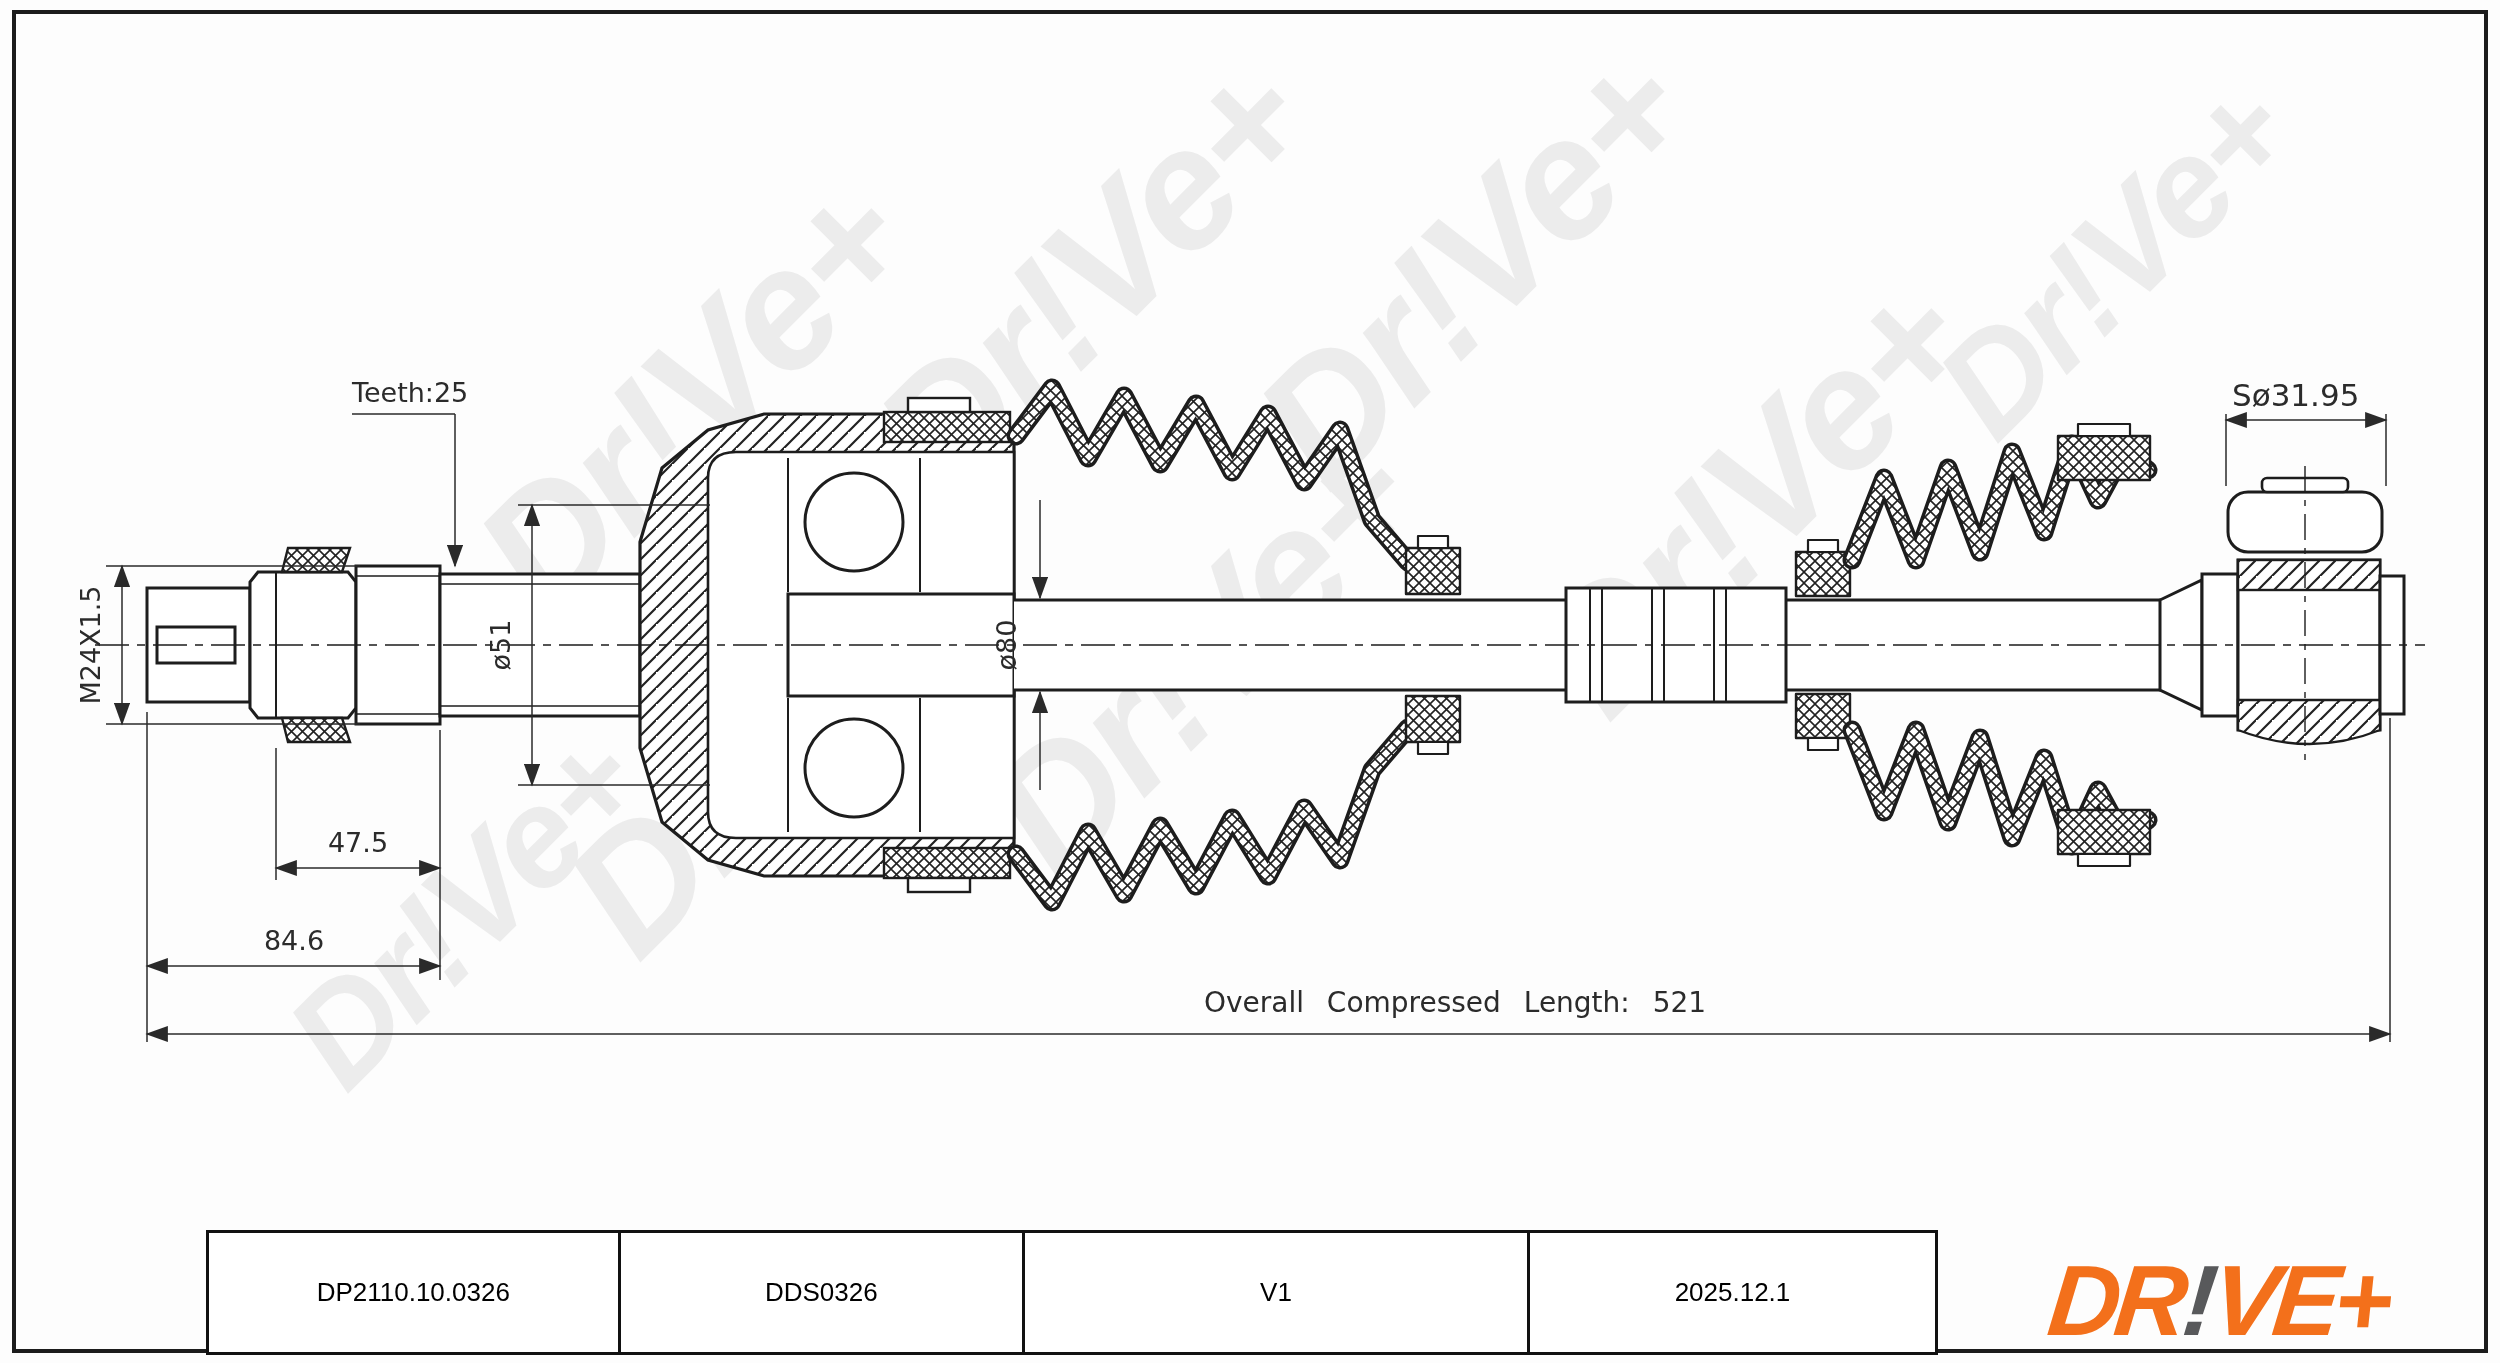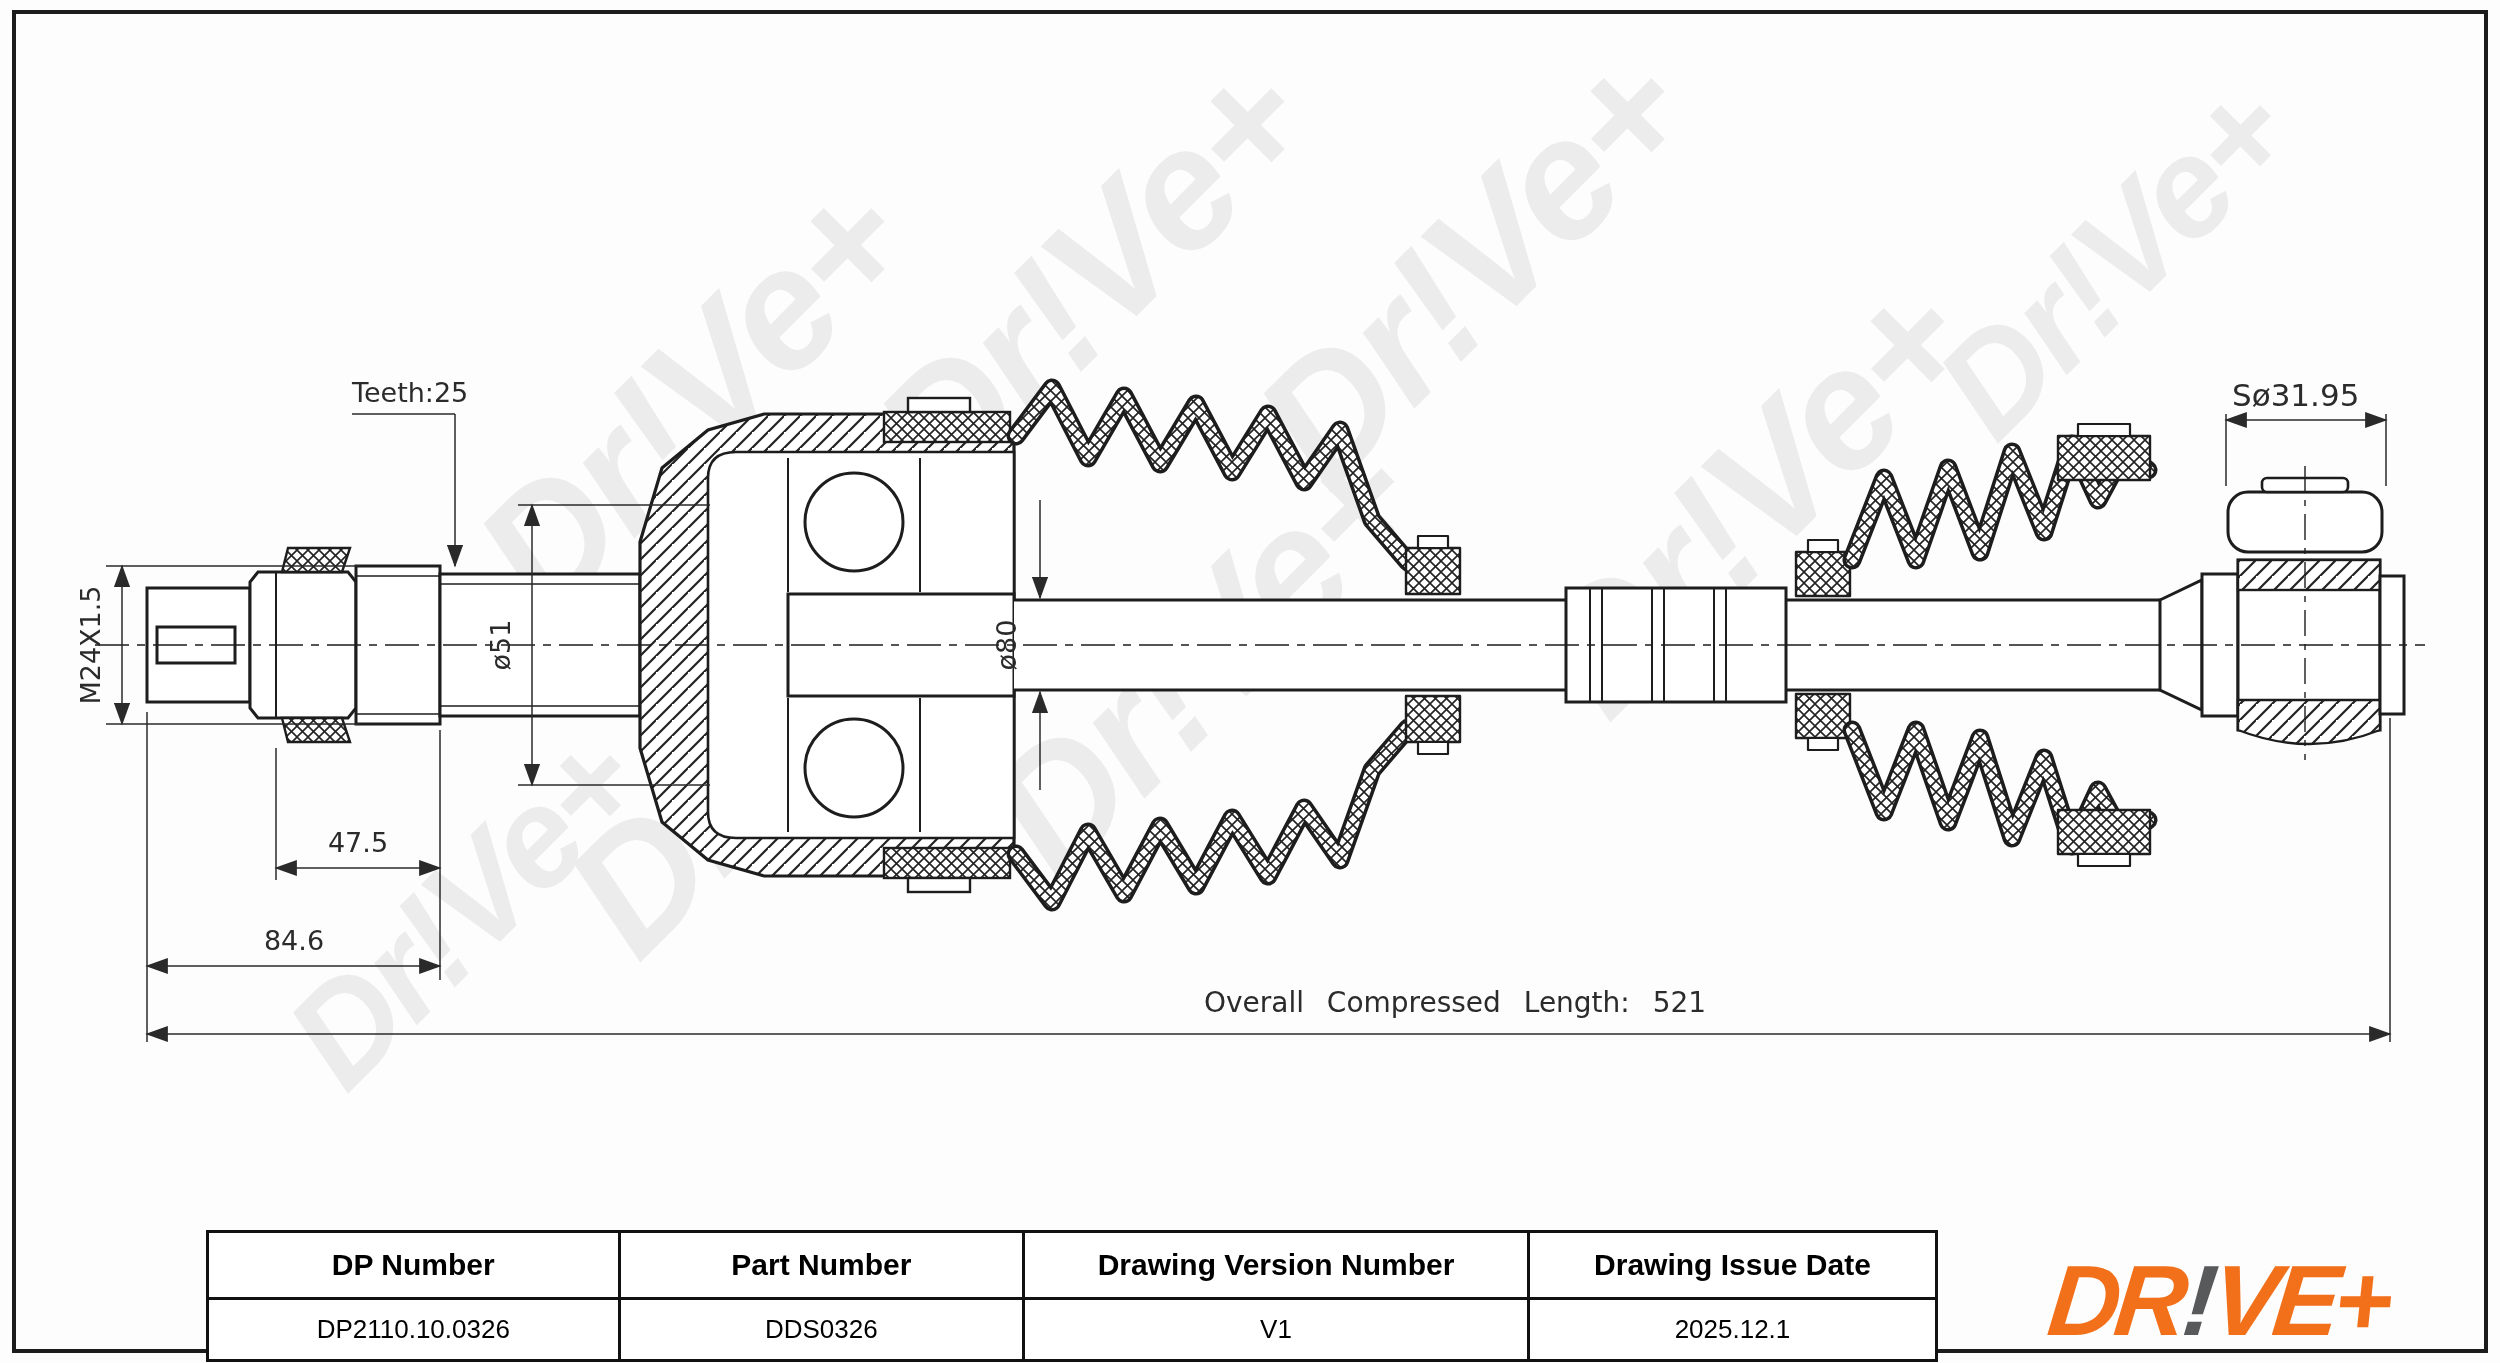--- a/index.html
+++ b/index.html
@@ -214,26 +214,20 @@
   </svg>
 
   <table class="titleblock">
     <colgroup>
       <col style="width:23.8%">
         <col style="width:23.4%">
         <col style="width:29.2%">
         <col style="width:23.6%">
     </colgroup>
     <tbody>
-        <tr>
-      <th>DP Number</th>
-      <th>Part Number</th>
-      <th>Drawing Version Number</th>
-      <th>Drawing Issue Date</th>
-    </tr>
     <tr>
       <td>DP2110.10.0326</td>
       <td>DDS0326</td>
       <td>V1</td>
       <td>2025.12.1</td>
     </tr>
   </tbody>
     </table>
 
   <div class="logo">

